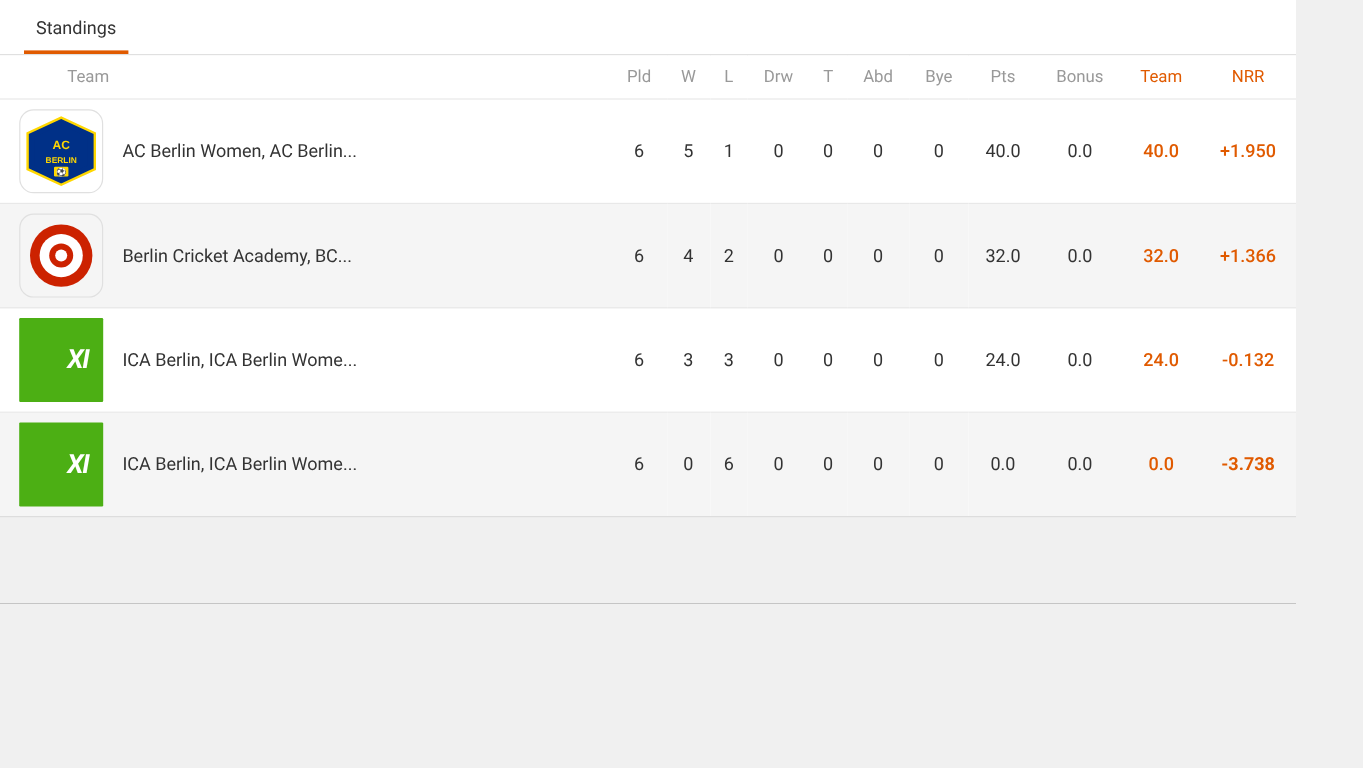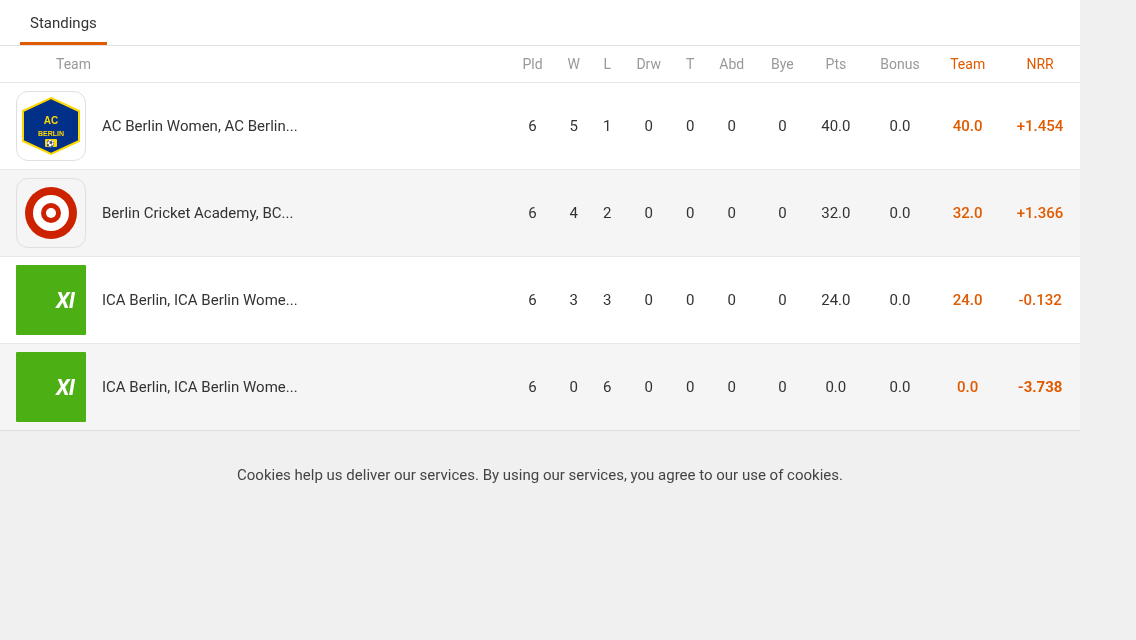--- a/index.html
+++ b/index.html
@@ -213,21 +213,21 @@
           <td>6</td>
           <td>5</td>
           <td>1</td>
           <td>0</td>
           <td>0</td>
           <td>0</td>
           <td>0</td>
           <td>40.0</td>
           <td>0.0</td>
           <td style="color: rgb(224, 90, 0); font-weight: 500;">40.0</td>
-          <td style="color: rgb(224, 90, 0); font-weight: 500;">+1.454</td>
+          <td style="color: rgb(224, 90, 0); font-weight: 500;">+1.950</td>
         </tr>
         <tr>
           <td class="td-team">
             <div class="team-row-cell">
               <div class="team-logo">
         <svg width="56" height="56" viewBox="0 0 56 56" xmlns="http://www.w3.org/2000/svg">
           <circle cx="28" cy="28" r="26" fill="#cc2200"></circle>
           <circle cx="28" cy="28" r="18" fill="#fff"></circle>
           <circle cx="28" cy="28" r="10" fill="#cc2200"></circle>
           <circle cx="28" cy="28" r="5" fill="#fff"></circle>
@@ -283,16 +283,15 @@
           <td>0</td>
           <td>0.0</td>
           <td>0.0</td>
           <td style="color: rgb(224, 90, 0); font-weight: 500;">0.0</td>
           <td style="color: rgb(224, 90, 0); font-weight: 700;">-3.738</td>
         </tr>
       </tbody>
   </table>
 
   <div class="cookie-banner">
-    <p class="cookie-text">Cookies help us deliver our services. By using our services, you agree to our use of cookies.</p>
   </div>
 
 </div>
 
 </body></html>

